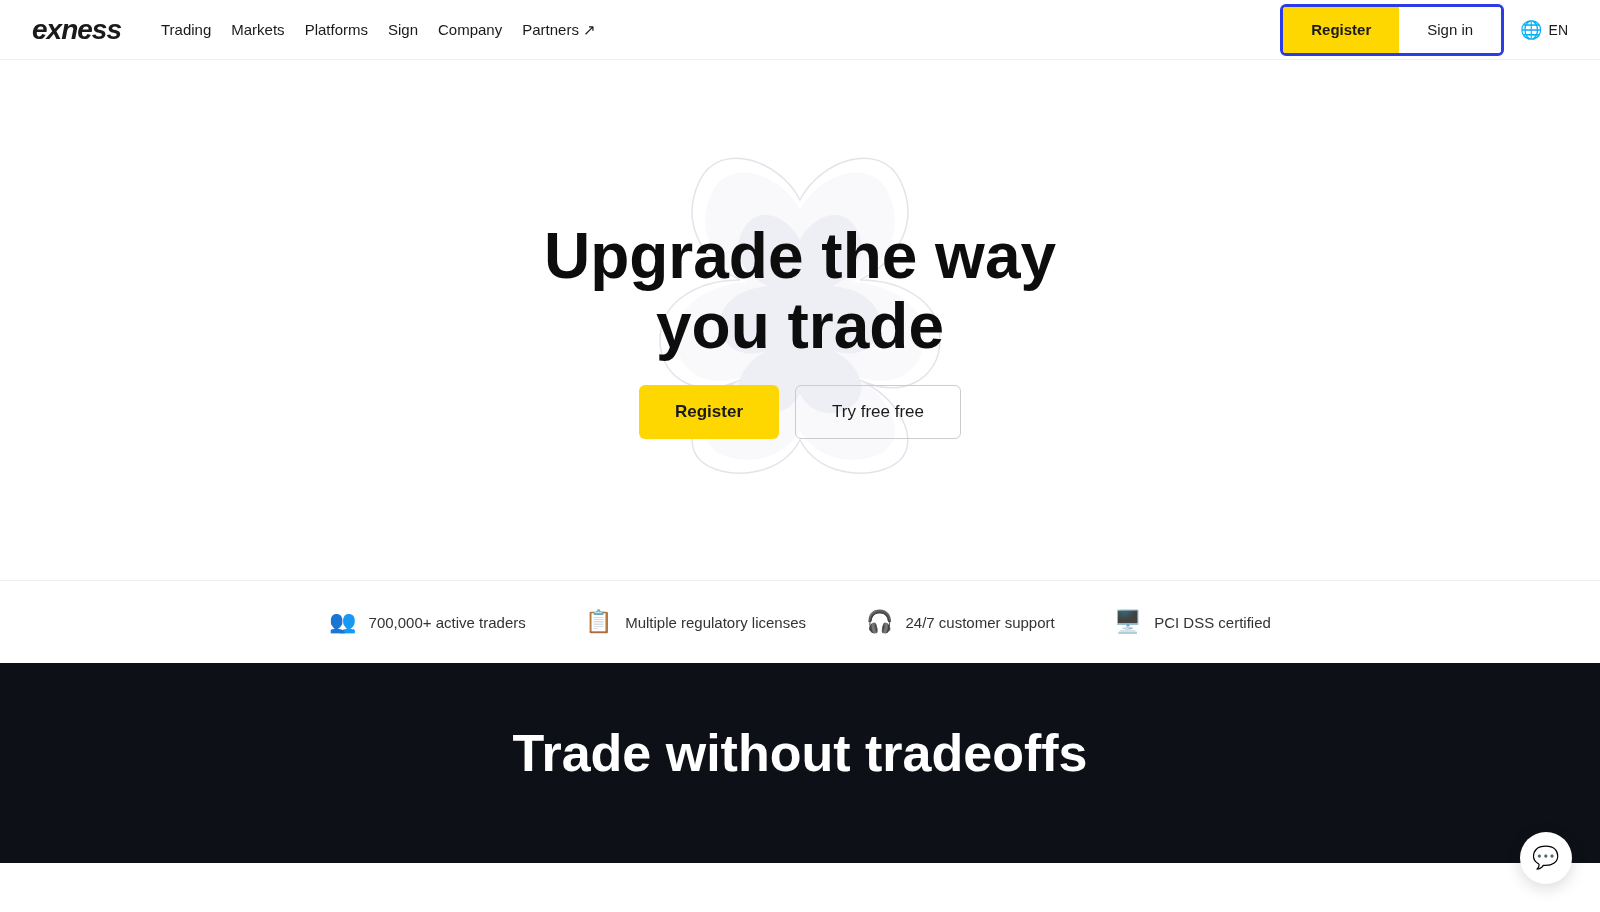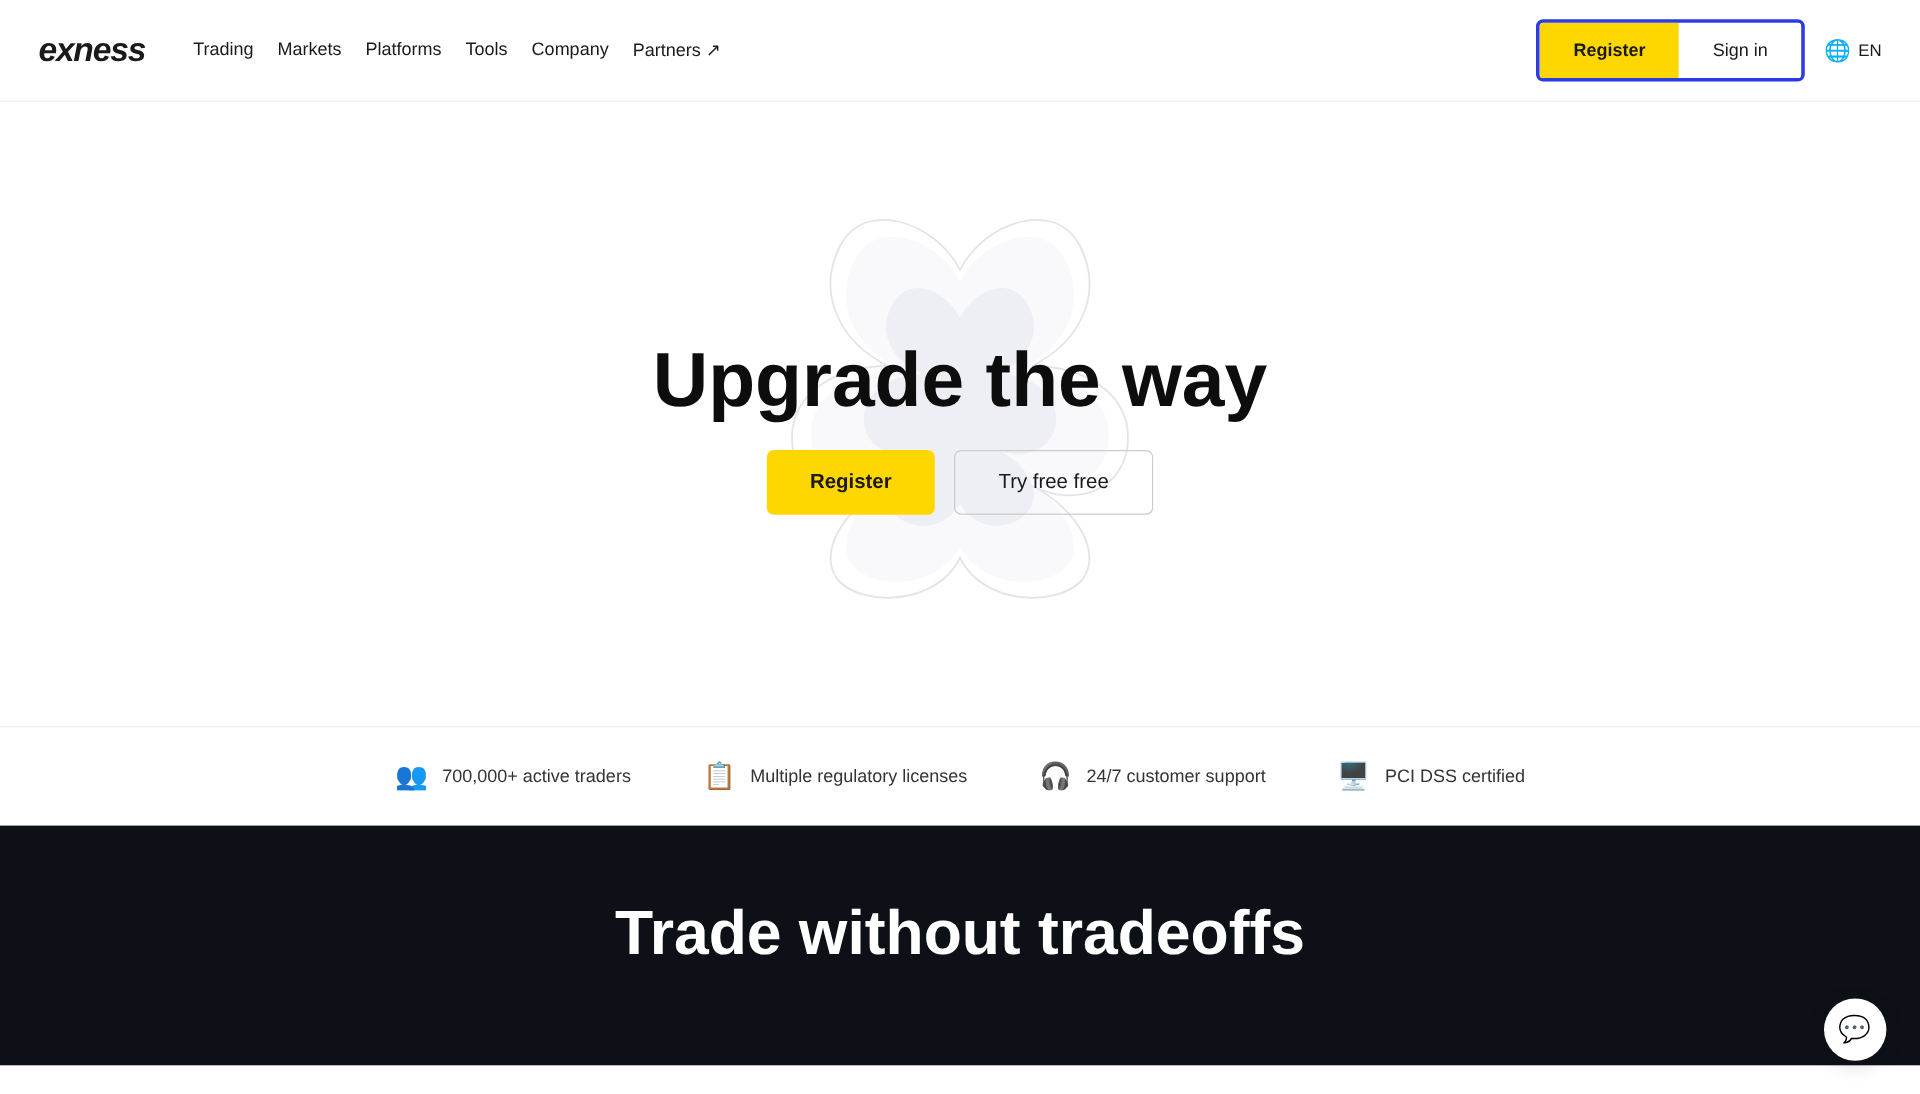--- a/index.html
+++ b/index.html
@@ -4,21 +4,21 @@
   <style>
     * { margin: 0; padding: 0; box-sizing: border-box; }
     body { font-family: -apple-system, BlinkMacSystemFont, 'Segoe UI', sans-serif; background: #fff; overflow-x: hidden; }
 
     
     .navbar {
       display: flex;
       align-items: center;
       justify-content: space-between;
       padding: 4px 32px;
-      height: 85px;
+      height: 60px;
       background: #fff;
       border-bottom: 1px solid #f0f0f0;
       position: relative;
       z-index: 10;
     }
     .nav-left { display: flex; align-items: center; gap: 40px; }
     .logo { font-size: 28px; font-weight: 800; letter-spacing: -1px; color: #1a1a1a; font-style: italic; }
     .nav-links { display: flex; gap: 20px; }
     .nav-link {
       font-size: 15px; color: #1a1a1a; text-decoration: none; cursor: pointer;
@@ -184,21 +184,21 @@
 </head>
 <body>
 
 <nav class="navbar">
   <div class="nav-left">
     <div class="logo">exness</div>
     <div class="nav-links">
       <a class="nav-link">Trading</a>
       <a class="nav-link">Markets</a>
       <a class="nav-link">Platforms</a>
-      <a class="nav-link">Tools</a>
+      <a class="nav-link">Sign</a>
       <a class="nav-link">Company</a>
       <a class="nav-link partners-link">Partners ↗</a>
     </div>
   </div>
   <div class="nav-right">
     <div class="nav-actions-wrapper">
       <button class="btn-register">Register</button>
       <button class="btn-signin">Sign in</button>
     </div>
     <div class="lang-selector">
@@ -252,20 +252,21 @@
          C170,306 184,282 208,270
          C184,280 160,268 160,244
          C160,220 184,208 208,206
          C184,196 170,172 184,148
          C198,124 228,136 240,160Z"></path>
   </svg>
 
   <div class="hero-content">
     <h1 class="hero-title">
       <span>Upgrade the way</span><br>
+      <span>you trade</span>
     </h1>
     <div class="hero-buttons">
       <button class="btn-hero-register">Register</button>
       <button class="btn-hero-demo">Try free free</button>
     </div>
   </div>
 </section>
 
 <div class="stats-bar">
   <div class="stat-item">

